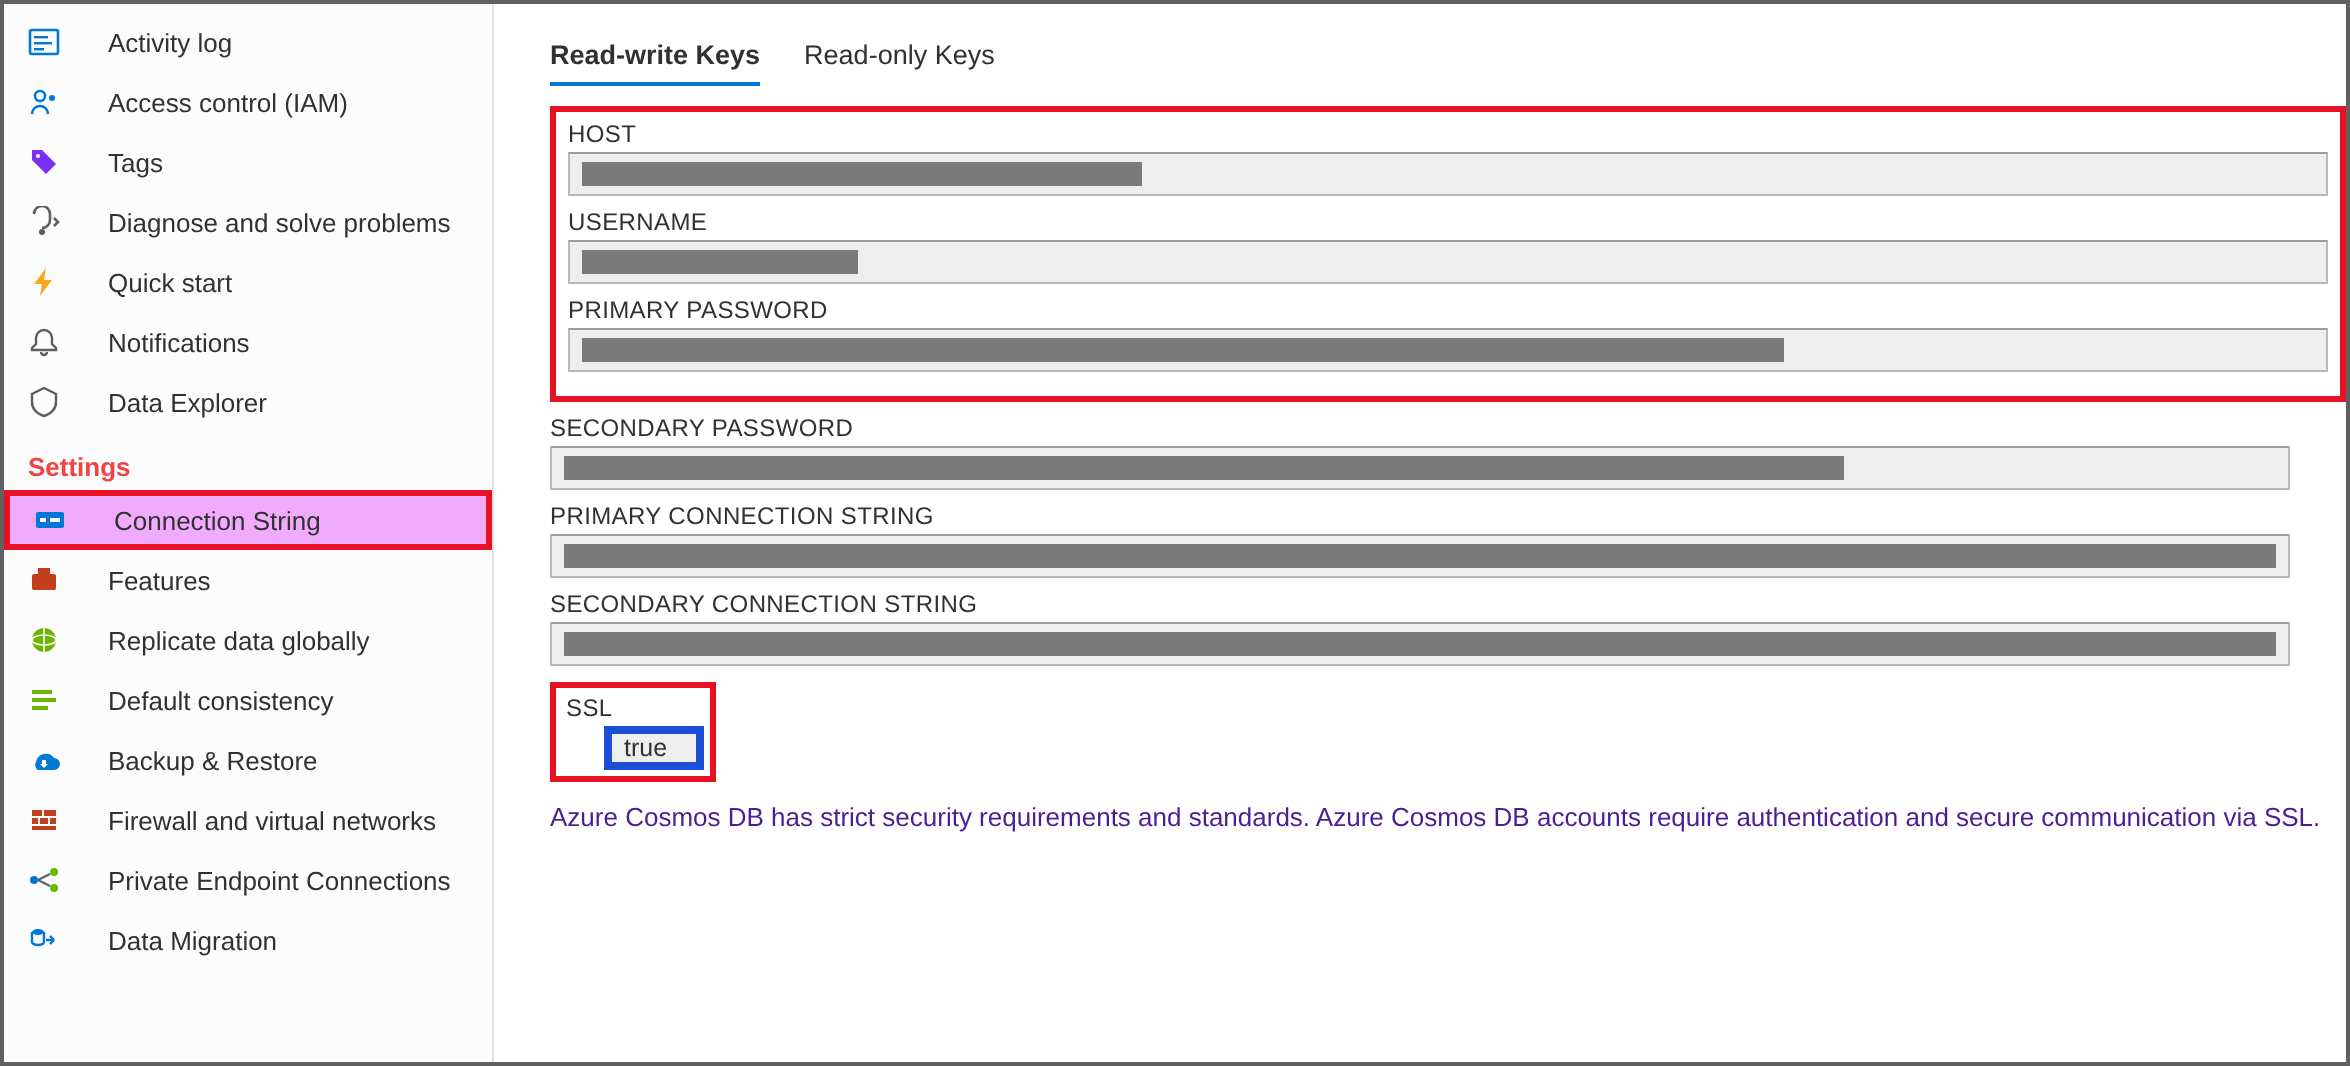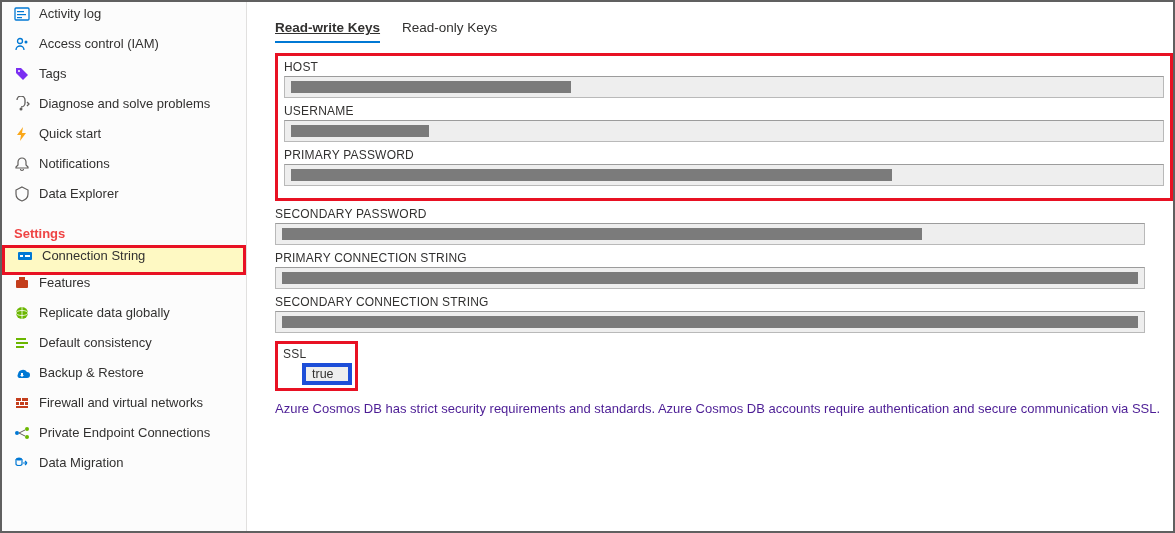--- a/index.html
+++ b/index.html
@@ -18,29 +18,29 @@
     .sidebar {
       width: 245px;
       background: #fcfcfc;
       border-right: 1px solid #e1e0df;
       overflow-y: auto;
       padding-top: 4px;
       flex-shrink: 0;
     }
     .sidebar-item {
       display: flex;
-      align-items: flex-start;
+      align-items: center;
       height: 30px;
       padding: 0 8px 0 12px;
       cursor: pointer;
-      gap: 9px;
+      gap: 24px;
       font-size: 13px;
       color: #323130;
     }
-    .sidebar-item.selected { background: #fef9c3; }
+    .sidebar-item.selected { background: #f0abfc; }
     .sidebar-section {
       padding: 10px 12px 4px 12px;
       font-size: 13px;
       font-weight: 700;
       color: #ef4444;
     }
     .icon { width: 16px; height: 16px; display: inline-flex; align-items:center; justify-content:center; flex-shrink:0;}
     .icon svg { width: 16px; height: 16px; }
     .highlight-box-red {
       border: 3px solid #e81123;
@@ -58,21 +58,21 @@
       border-bottom: 0;
       margin-bottom: 10px;
     }
     .tab {
       padding: 6px 0 8px 0;
       font-size: 13.5px;
       color: #323130;
       cursor: pointer;
       position: relative;
     }
-    .tab.active { font-weight: 600; text-decoration: underline; }
+    .tab.active { font-weight: 600; }
     .tab.active::after {
       content: "";
       position: absolute;
       left: 0; right: 0; bottom: 0;
       height: 2px;
       background: #0078d4;
     }
     .fields-highlight {
       border: 3px solid #e81123;
       padding: 4px 6px 6px 6px;

